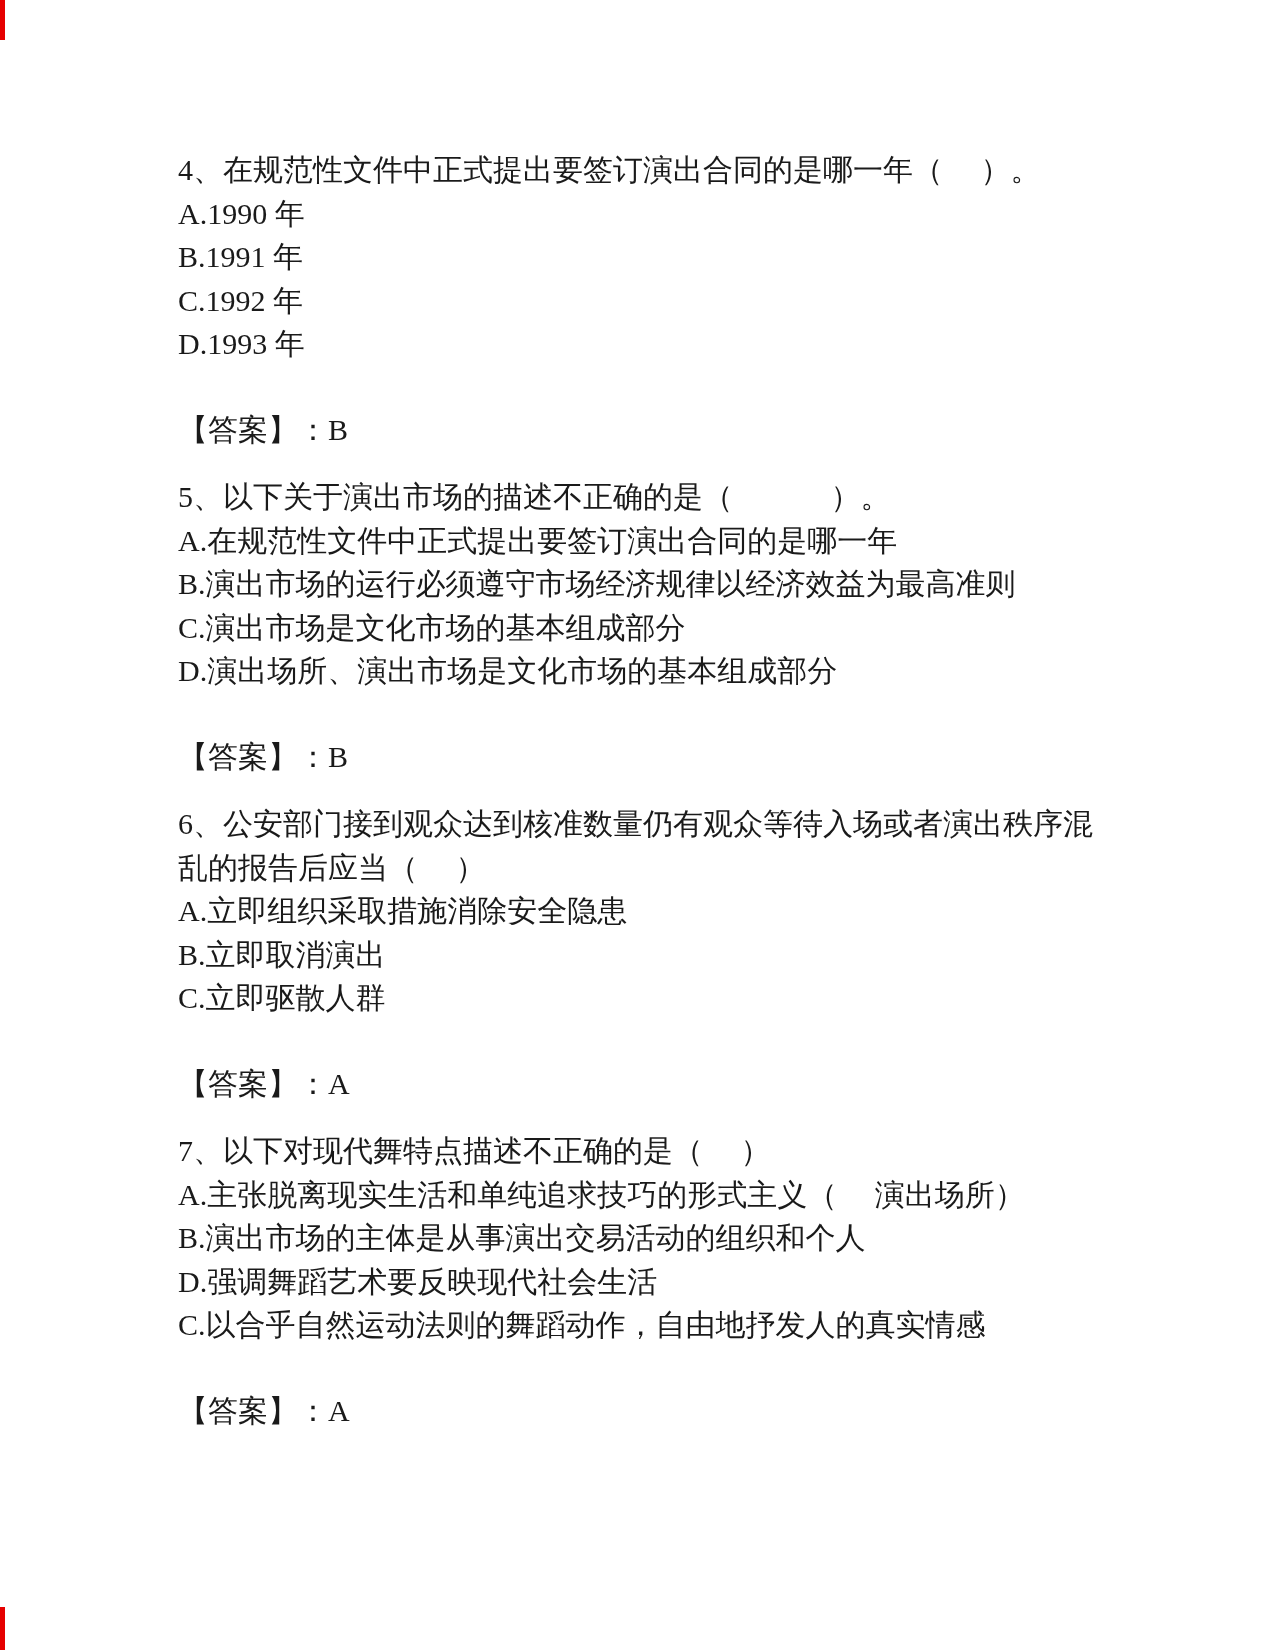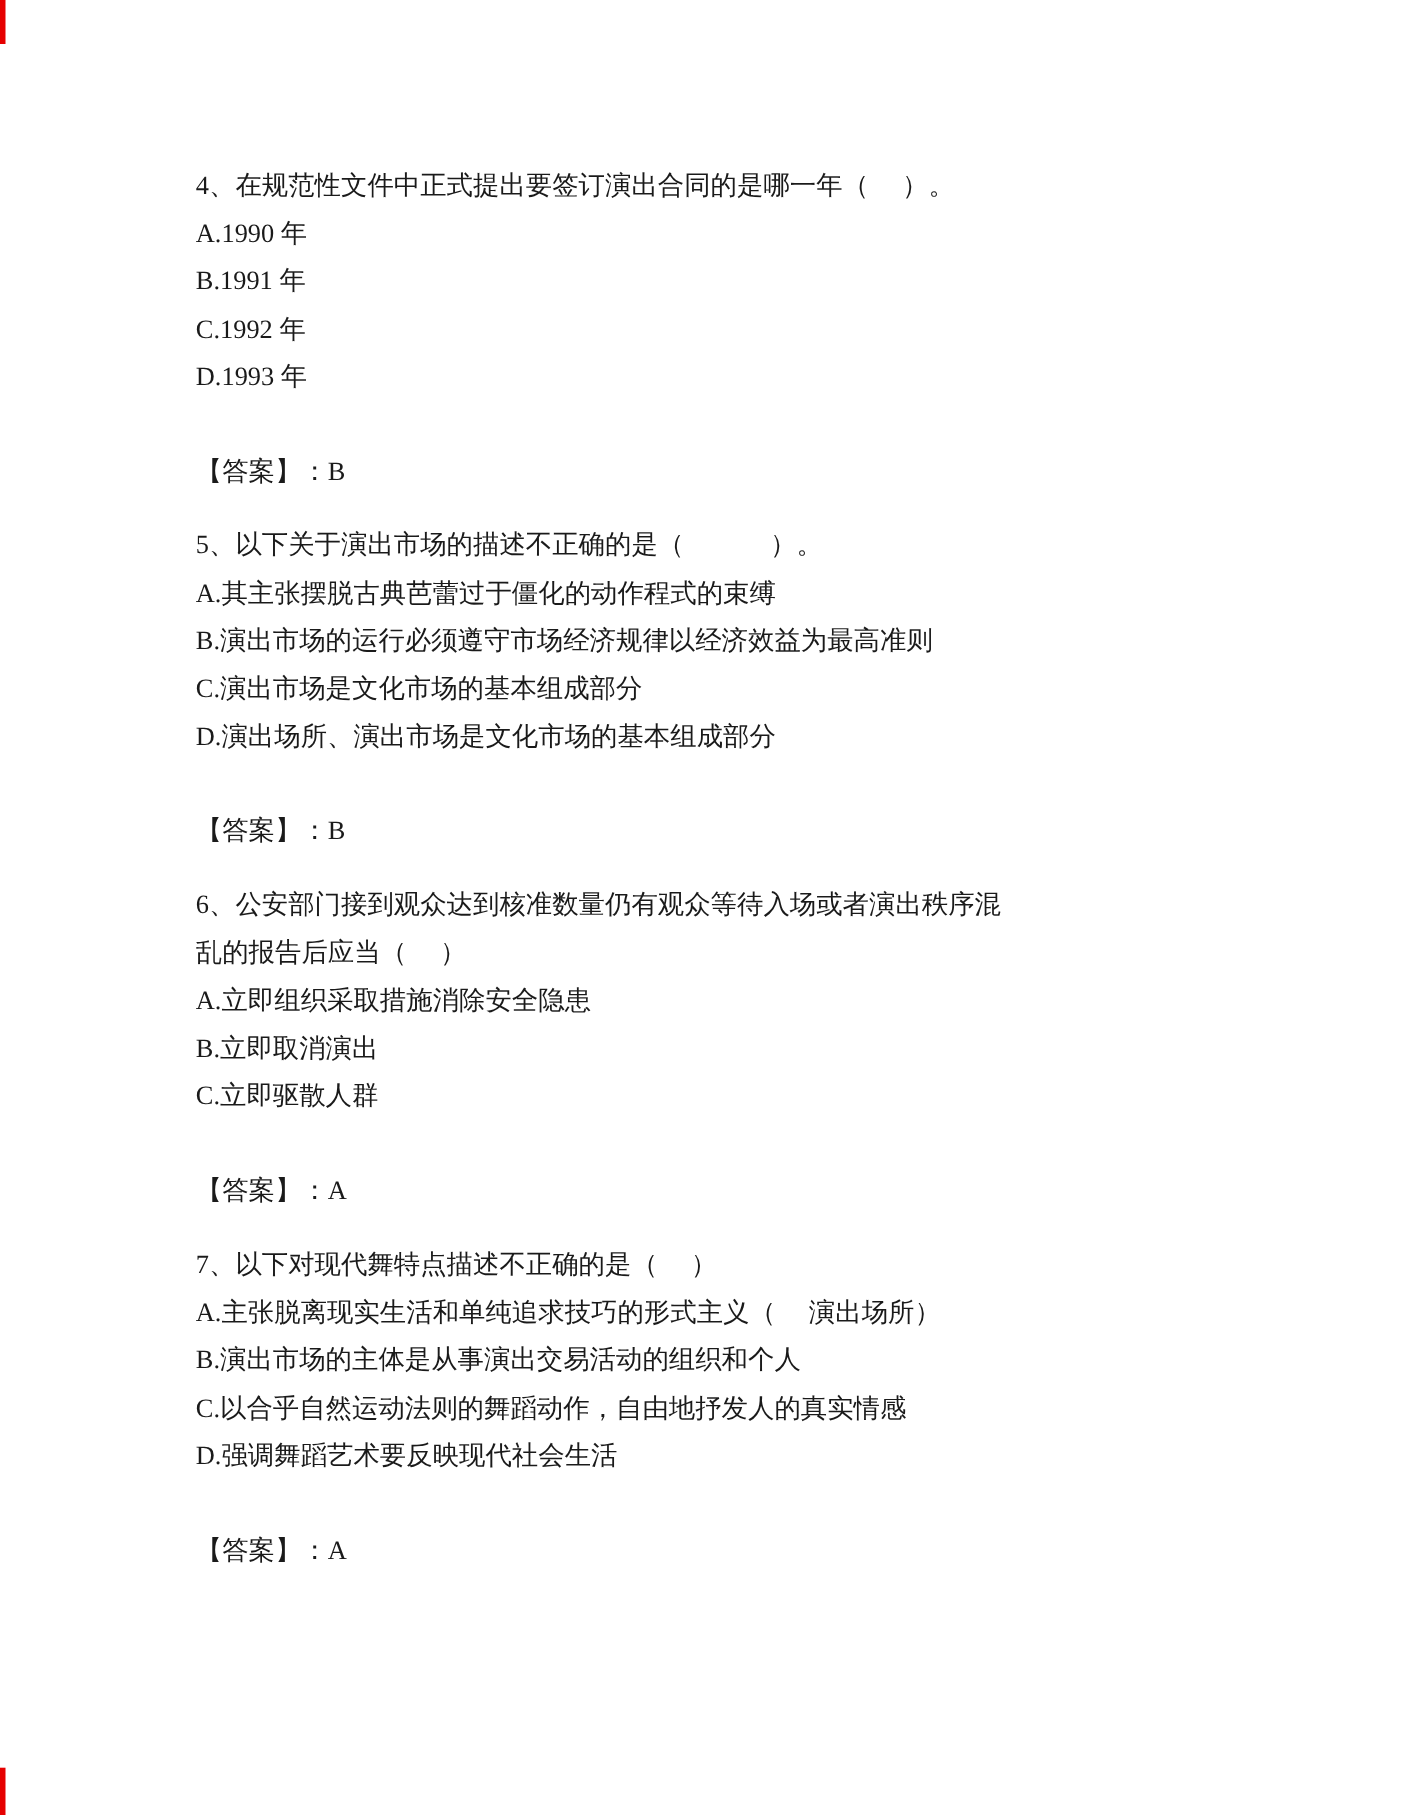--- a/index.html
+++ b/index.html
@@ -24,21 +24,21 @@
   .edge-mark.bottom { top: 1607px; height: 43px; }
 
   .doc {
     position: absolute;
     left: 178px;
     top: 148px;
     width: 960px;
   }
   .line {
     margin: 0;
-    font-size: 24px;
+    font-size: 30px;
     line-height: 43.5px;
     white-space: nowrap;
     letter-spacing: 0;
   }
   .question + .question { margin-top: 24px; }
   .answer { margin-top: 42px; }
 </style>
 </head>
 <body>
 
@@ -51,38 +51,38 @@
     <p class="line stem">4、在规范性文件中正式提出要签订演出合同的是哪一年（　 ）。</p>
     <p class="line option">A.1990 年</p>
     <p class="line option">B.1991 年</p>
     <p class="line option">C.1992 年</p>
     <p class="line option">D.1993 年</p>
     <p class="line answer">【答案】：B</p>
   </section>
 
   <section class="question">
     <p class="line stem">5、以下关于演出市场的描述不正确的是（　　　 ）。</p>
-    <p class="line option">A.其主张摆脱古典芭蕾过于僵化的动作程式的束缚</p>
+    <p class="line option">A.在规范性文件中正式提出要签订演出合同的是哪一年</p>
     <p class="line option">B.演出市场的运行必须遵守市场经济规律以经济效益为最高准则</p>
     <p class="line option">C.演出市场是文化市场的基本组成部分</p>
     <p class="line option">D.演出场所、演出市场是文化市场的基本组成部分</p>
     <p class="line answer">【答案】：B</p>
   </section>
 
   <section class="question">
     <p class="line stem">6、公安部门接到观众达到核准数量仍有观众等待入场或者演出秩序混</p>
     <p class="line stem">乱的报告后应当（　 ）</p>
     <p class="line option">A.立即组织采取措施消除安全隐患</p>
     <p class="line option">B.立即取消演出</p>
     <p class="line option">C.立即驱散人群</p>
     <p class="line answer">【答案】：A</p>
   </section>
 
   <section class="question">
     <p class="line stem">7、以下对现代舞特点描述不正确的是（　 ）</p>
     <p class="line option">A.主张脱离现实生活和单纯追求技巧的形式主义（　 演出场所）</p>
     <p class="line option">B.演出市场的主体是从事演出交易活动的组织和个人</p>
+    <p class="line option">D.强调舞蹈艺术要反映现代社会生活</p>
     <p class="line option">C.以合乎自然运动法则的舞蹈动作，自由地抒发人的真实情感</p>
-    <p class="line option">D.强调舞蹈艺术要反映现代社会生活</p>
     <p class="line answer">【答案】：A</p>
   </section>
 
 </div>
 
 </body></html>

